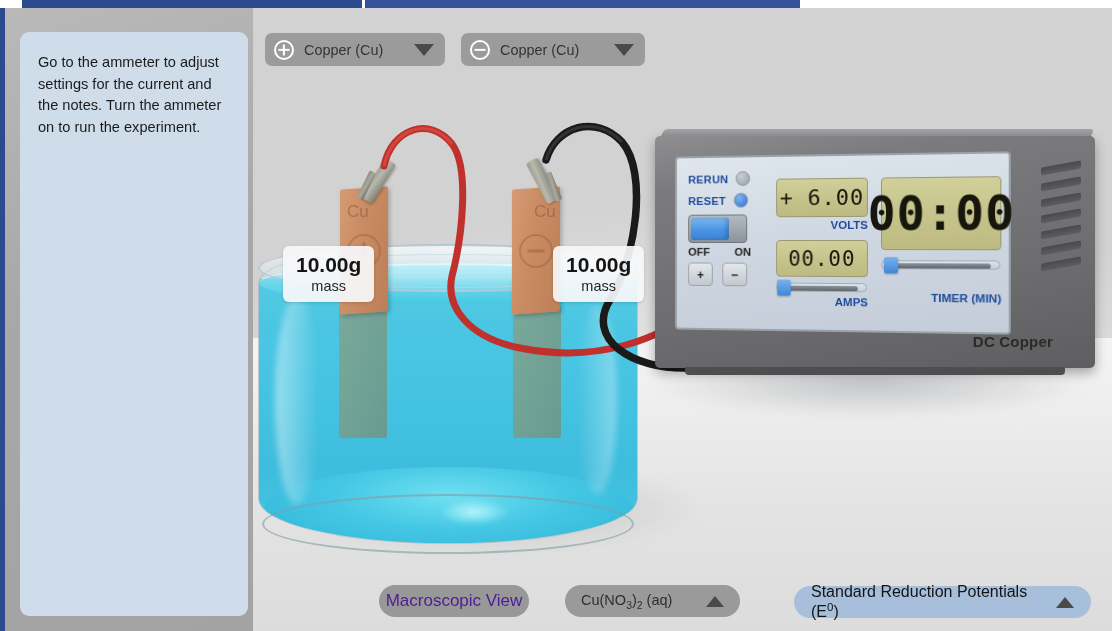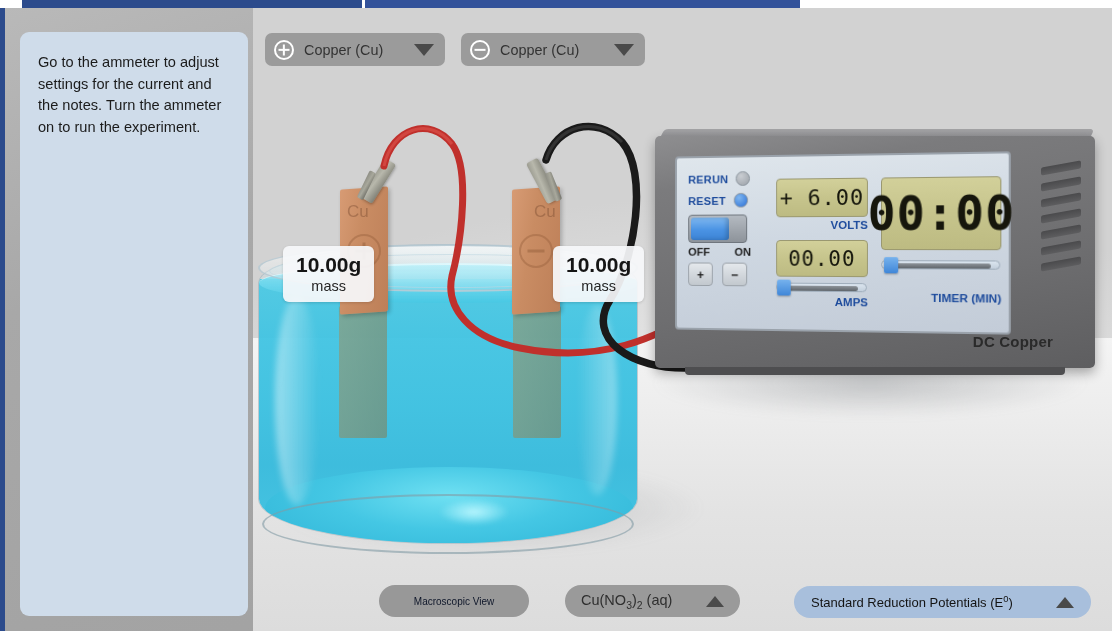--- a/index.html
+++ b/index.html
@@ -369,33 +369,33 @@
     position: absolute;
     border-radius: 16px;
     display: flex; align-items: center;
     height: 32px;
     cursor: pointer;
   }
   #btn-macroscopic {
     top: 577px; left: 379px; width: 150px;
     background: #989898;
     justify-content: center;
-    color: #0f172a; font-size: 10px;
+    color: #4c1d95; font-size: 17px;
   }
   #btn-solution {
     top: 577px; left: 565px; width: 175px;
     background: #9a9a9a;
     padding: 0 16px; justify-content: space-between;
     color: #2f2f2f; font-size: 14.5px;
   }
   #btn-srp {
     top: 578px; left: 794px; width: 297px;
     background: #a8bfdc;
     padding: 0 17px; justify-content: space-between;
-    color: #141414; font-size: 13px;
+    color: #141414; font-size: 16px;
   }
   .caret-up {
     width: 0; height: 0; flex: 0 0 auto;
     border-left: 9px solid transparent;
     border-right: 9px solid transparent;
     border-bottom: 11px solid #4a4a4a;
   }
   sub, sup { font-size: .72em; }
 </style>
 </head>

